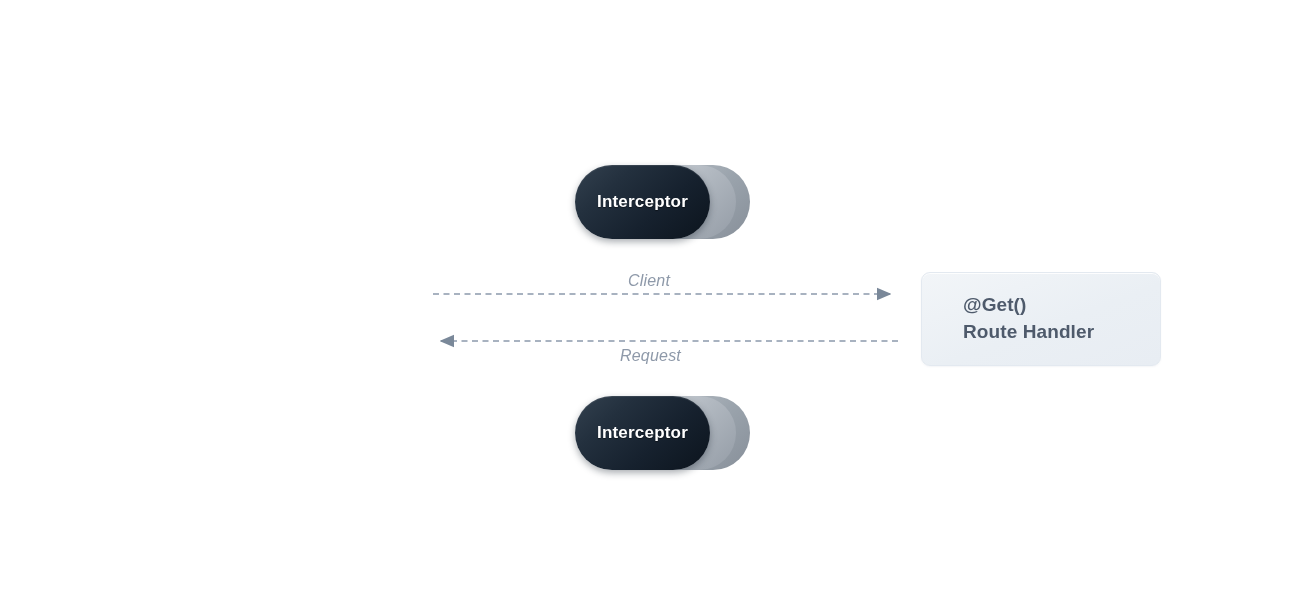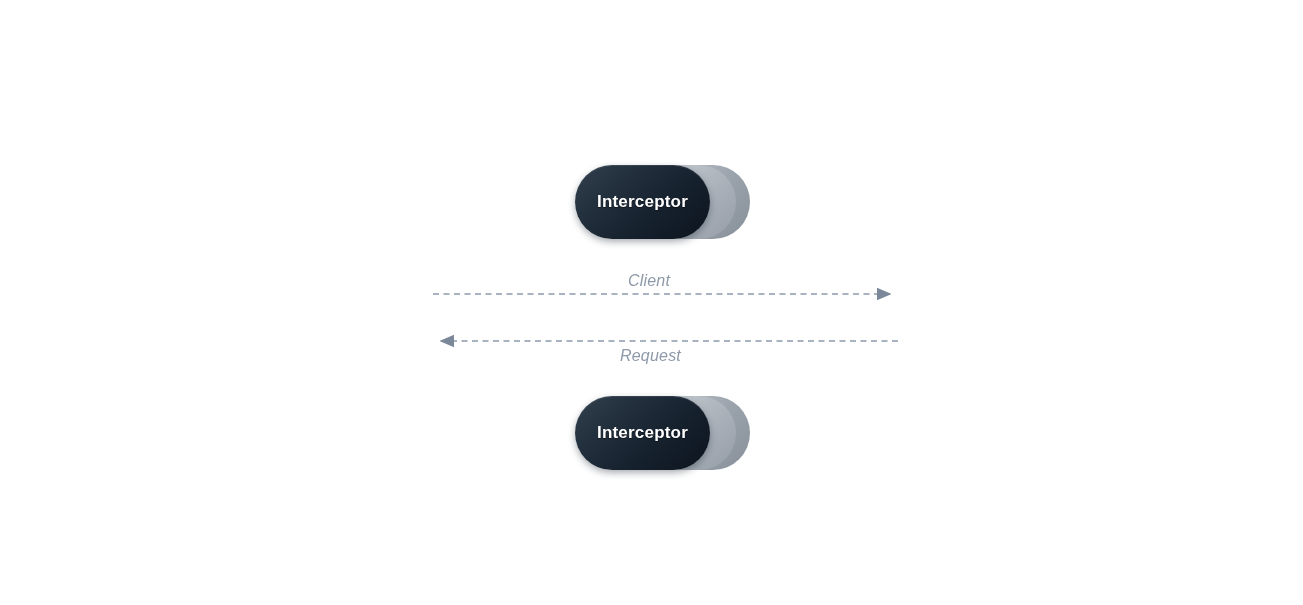--- a/index.html
+++ b/index.html
@@ -167,20 +167,24 @@
     <line x1="433" y1="294" x2="890" y2="294" stroke="#a8b2c0" stroke-width="2.1" stroke-dasharray="6 4.5" marker-end="url(#arrow-right)"></line>
 
     <line x1="898" y1="341" x2="441" y2="341" stroke="#a8b2c0" stroke-width="2.1" stroke-dasharray="6 4.5" marker-end="url(#arrow-left)"></line>
   </svg>
 
   <div class="flow-label" id="request-label">Client</div>
 
   <div class="flow-label" id="response-label">Request</div>
 
 
+  <div class="node-box" id="route-handler-box">
+    <span class="node-label small">@Get()
+Route Handler</span>
+  </div>
 
   <div class="interceptor-stack" id="interceptor-top-stack">
     <div class="pill-layer back2"></div>
     <div class="pill-layer back1"></div>
     <div class="pill-layer front">
       <span class="pill-text">Interceptor</span>
     </div>
   </div>
 
   <div class="interceptor-stack" id="interceptor-bottom-stack">

